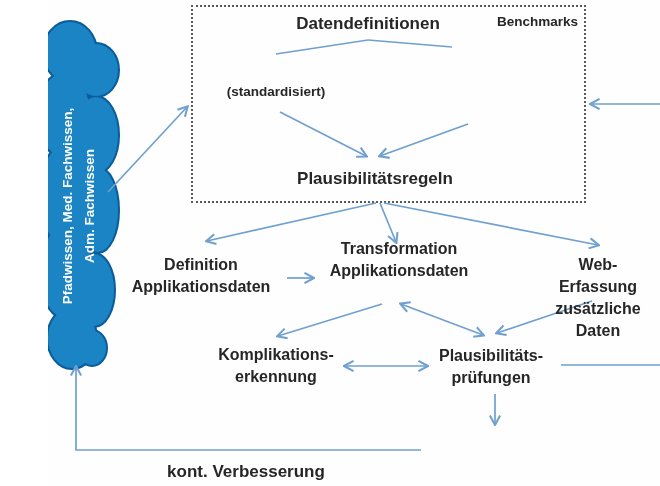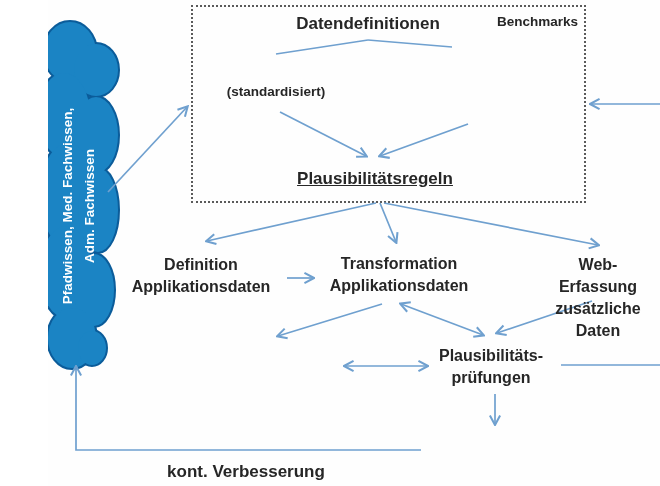--- a/index.html
+++ b/index.html
@@ -121,31 +121,33 @@
 
   <div class="lbl title" style="left:320px; top:12px;">Datendefinitionen</div>
 
   <div class="lbl small right-align" style="left:448px; top:13px; width:82px;">Benchmarks</div>
 
   <div class="lbl" style="left:228px; top:61px;">
     <span class="sub">(standardisiert)</span>
   </div>
 
 
-  <div class="lbl title" style="left:327px; top:167px;text-decoration:underline;">Plausibilitätsregeln</div>
+  <div class="lbl title" style="left:327px; top:167px;">Plausibilitätsregeln</div>
 
   <div class="lbl" style="left:153px; top:254px;">Definition
 Applikationsdaten</div>
 
-  <div class="lbl" style="left:351px; top:253px;">Transformation
+  <div class="lbl" style="left:351px; top:238px;">Transformation
 Applikationsdaten</div>
 
   <div class="lbl" style="left:550px; top:254px;">Web-Erfassung
 zusätzliche Daten</div>
 
+  <div class="lbl" style="left:228px; top:344px;">Komplikations-
+erkennung</div>
 
   <div class="lbl" style="left:443px; top:345px;">Plausibilitäts-
 prüfungen</div>
 
 
   <div class="lbl kont" style="left:198px; top:460px;">kont. Verbesserung</div>
 
   <div id="cloud-label">Pfadwissen, Med. Fachwissen,
 Adm. Fachwissen</div>
 

